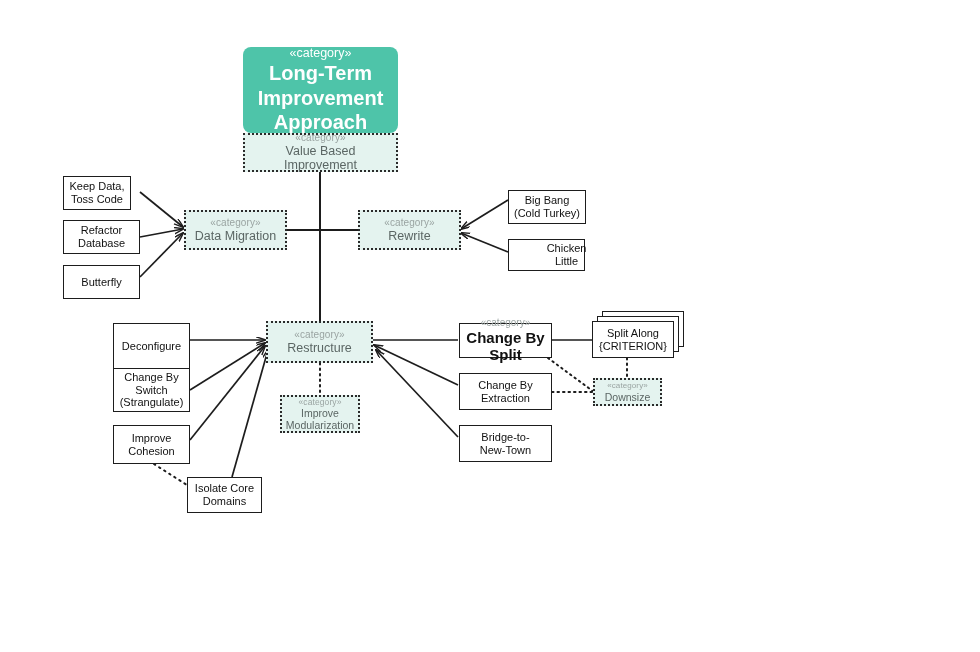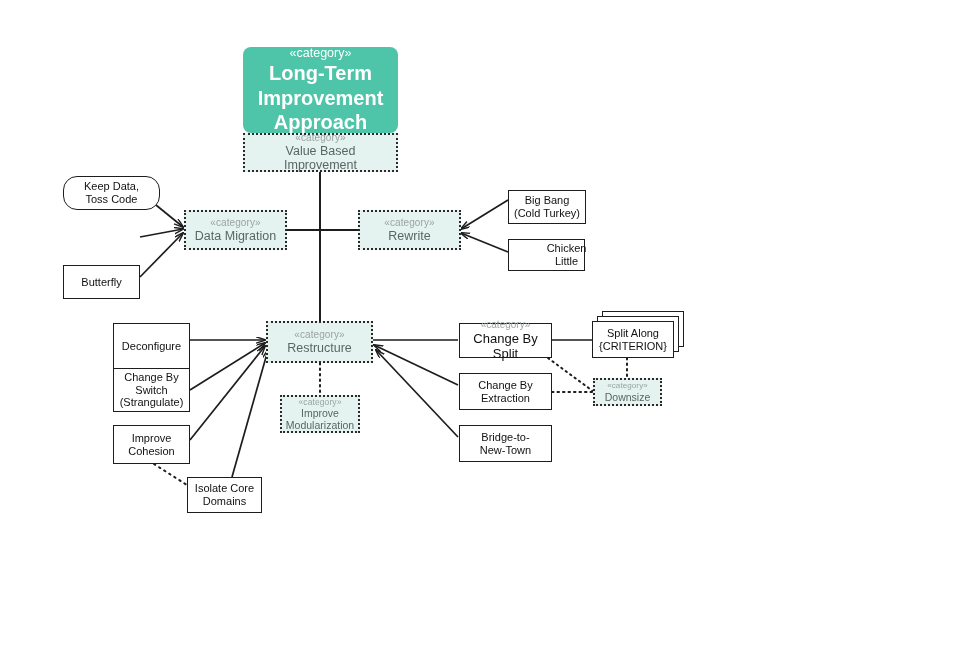--- a/index.html
+++ b/index.html
@@ -89,22 +89,22 @@
     background: #ffffff;
     border: 1.6px solid #1d1d1d;
     padding: 2px 4px;
   }
   .cat-solid .stereo {
     color: #9aa4a2;
     font-size: 10px;
   }
   .cat-solid .label {
     color: #111111;
-    font-size: 13px;
-    font-weight: normal;
+    font-size: 15px;
+    font-weight: bold;
   }
   
   .stack-sheet {
     position: absolute;
     box-sizing: border-box;
     background: #ffffff;
     border: 1.6px solid #1d1d1d;
     z-index: 3;
   }
 </style>
@@ -197,25 +197,29 @@
   <div class="node cat-solid" style="left:459px; top:323px; width:93px; height:35px;">
     <div class="stereo">«category»</div>
     <div class="label">Change By Split</div>
   </div>
 
   <div class="node cat" style="left:593px; top:378px; width:69px; height:28px;">
     <div class="stereo" style="font-size:8px;">«category»</div>
     <div class="label" style="font-size:10.5px;">Downsize</div>
   </div>
 
-  <div class="node plain" style="left:63px; top:176px; width:97px; height:34px;border-radius:14px;">
+  <div class="node plain" style="left:63px; top:176px; width:68px; height:34px;">
     <div>Keep Data,</div>
     <div>Toss Code</div>
   </div>
 
+  <div class="node plain" style="left:63px; top:220px; width:77px; height:34px;">
+    <div>Refactor</div>
+    <div>Database</div>
+  </div>
 
   <div class="node plain" style="left:63px; top:265px; width:77px; height:34px;">
     <div>Butterfly</div>
   </div>
 
   <div class="node plain" style="left:508px; top:190px; width:78px; height:34px;">
     <div>Big Bang</div>
     <div>(Cold Turkey)</div>
   </div>
 

